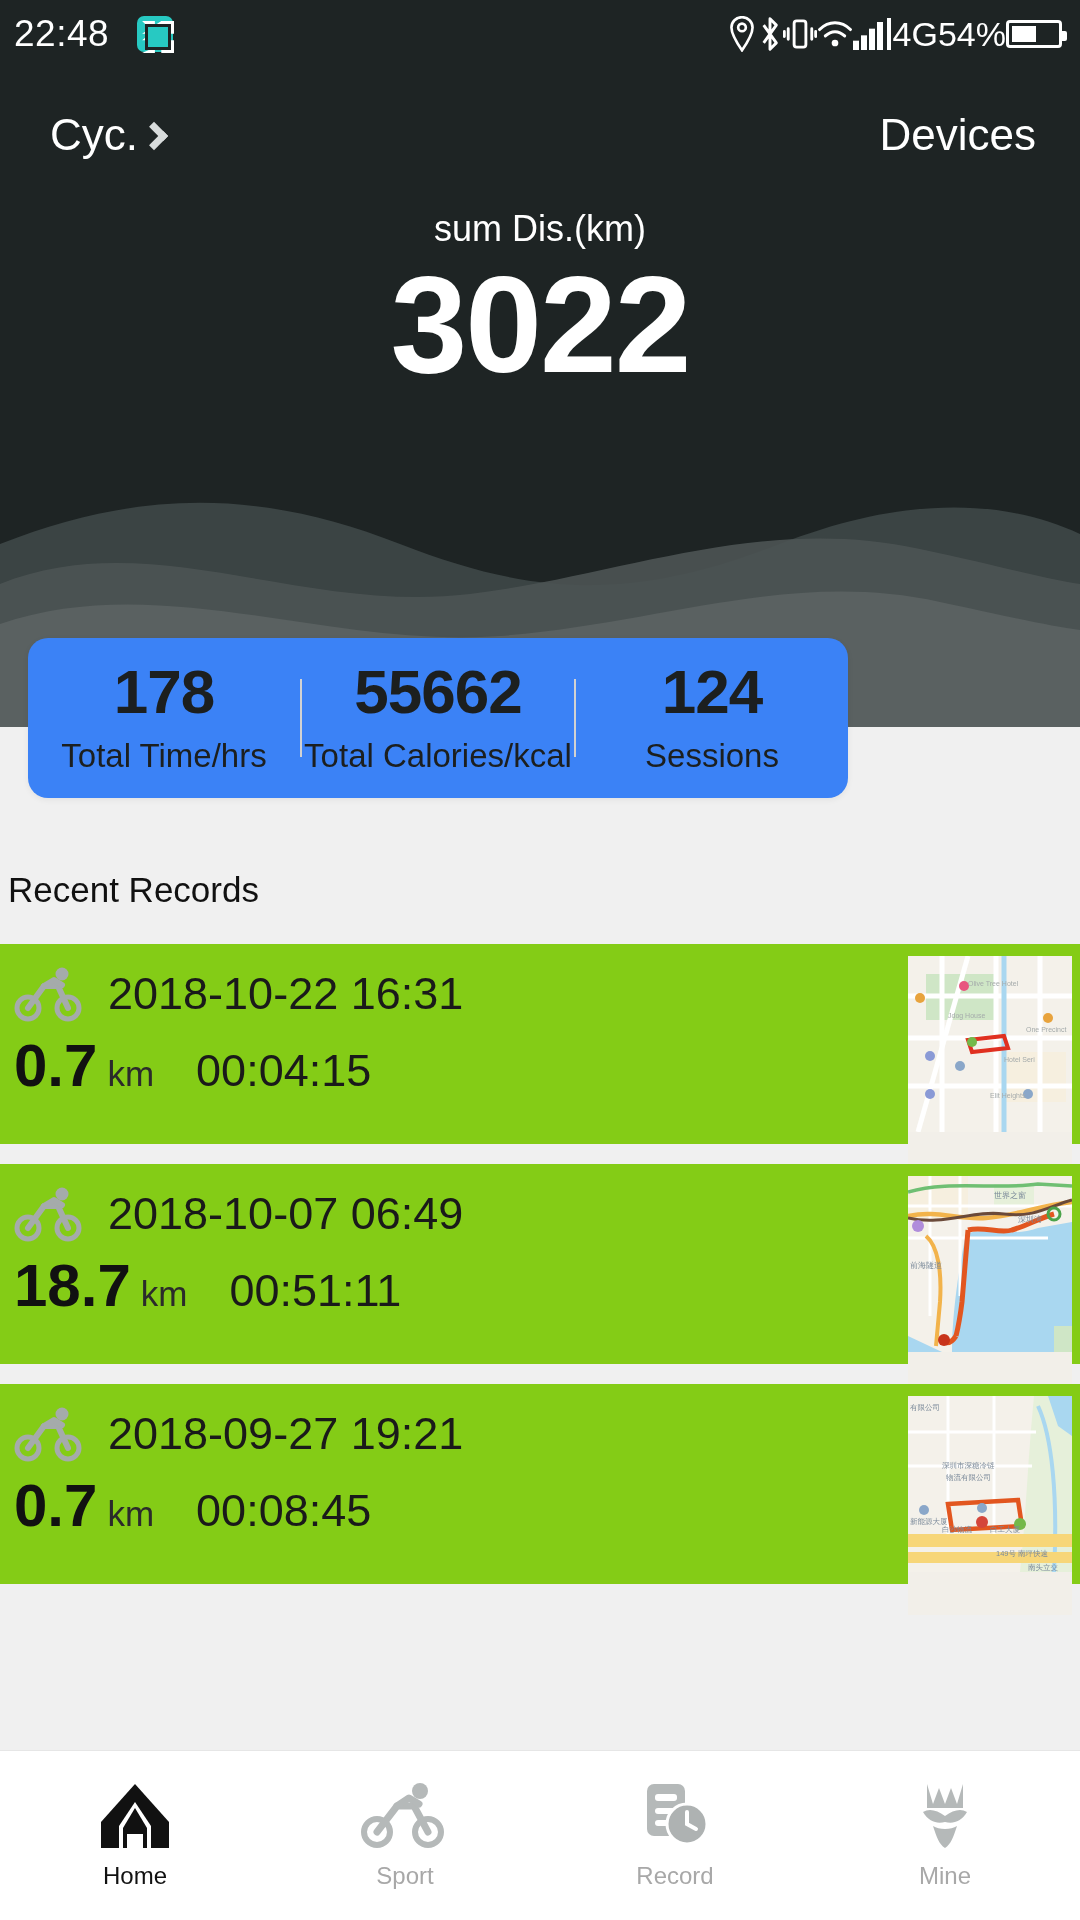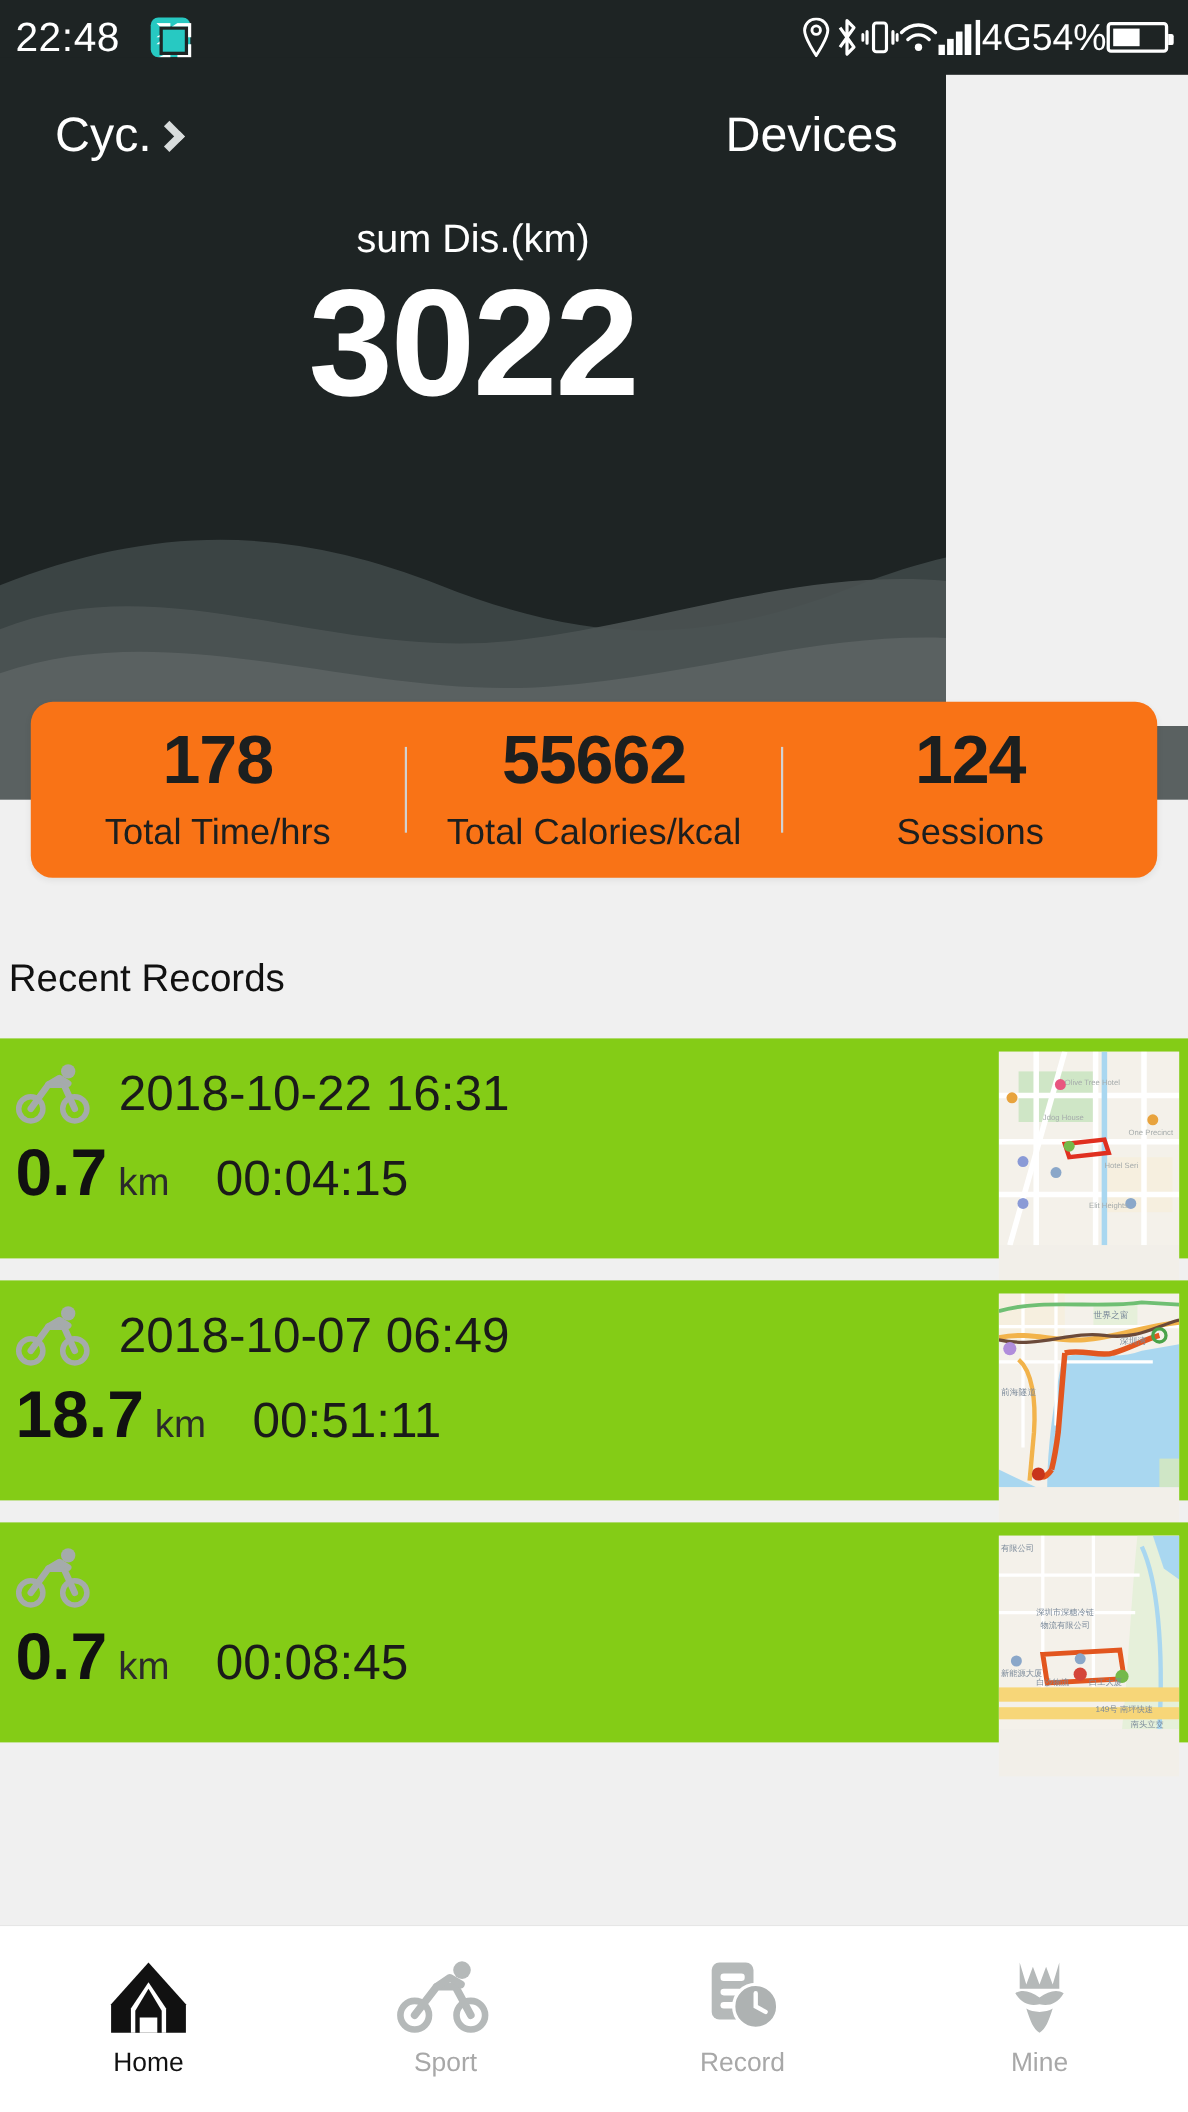--- a/index.html
+++ b/index.html
@@ -44,21 +44,21 @@
     position:relative; display:flex; align-items:center; padding:3px;
   }
   .sb-battery::after{
     content:""; position:absolute; right:-8px; top:8px; width:5px; height:10px;
     background:#fff; border-radius:0 2px 2px 0;
   }
   .sb-battery i{ display:block; height:100%; width:54%; background:#fff; }
 
   
   .hero{
-    position:absolute; top:52px; left:0; width:860px; height:660px;
+    position:absolute; top:64px; left:0; width:1080px; height:660px;
     background:#1e2424; overflow:hidden;
   }
   .hero-top{
     display:flex; align-items:center; justify-content:space-between;
     padding:46px 44px 0 50px;
   }
   .hero-cyc{ display:flex; align-items:center; color:#fff; font-size:44px; }
   .chev{
     width:20px; height:20px; border-right:7px solid #d8dcdc; border-top:7px solid #d8dcdc;
     transform:rotate(45deg); margin-left:6px; margin-top:2px;
@@ -74,22 +74,22 @@
   .waves{ position:absolute; left:0; bottom:0; width:1080px; height:250px; }
 
   
   .greyband{
     position:absolute; top:660px; left:0; width:1080px; height:67px;
     background:#5a6161;
   }
 
   
   .stats-card{
-    position:absolute; top:522px; left:28px; width:1024px; height:163px;
-    background:#f97316; border-radius:20px;
+    position:absolute; top:522px; left:28px; width:820px; height:163px;
+    background:#3b82f6; border-radius:20px;
     display:flex; align-items:center;
     box-shadow:0 2px 6px rgba(0,0,0,.06);
     top:638px; height:160px;
   }
   .stat{ flex:1; text-align:center; position:relative; }
   .stat .v{ font-size:62px; font-weight:bold; color:#1c1f1f; line-height:1; letter-spacing:-1px; }
   .stat .l{ font-size:33px; color:#1c1f1f; margin-top:14px; }
   .divider{ width:2px; height:78px; background:#d2d2d2; }
 
   
@@ -334,20 +334,21 @@
     <div class="rec-row1">
       <span class="bike-ico">
         <svg width="72" height="56" viewBox="0 0 72 56">
             <circle cx="14" cy="42" r="11" fill="none" stroke="#a5abab" stroke-width="5"></circle>
             <circle cx="54" cy="42" r="11" fill="none" stroke="#a5abab" stroke-width="5"></circle>
             <circle cx="48" cy="8" r="6.5" fill="#a5abab"></circle>
             <path d="M14 42 L30 20 L44 20 L54 42" fill="none" stroke="#a5abab" stroke-width="6" stroke-linejoin="round" stroke-linecap="round"></path>
             <path d="M30 20 L40 14 L48 19" fill="none" stroke="#a5abab" stroke-width="6" stroke-linecap="round" stroke-linejoin="round"></path>
           </svg>
       </span>
+      <span class="rec-date">2018-09-27 19:21</span>
     </div>
     <div class="rec-row2">
       <span class="rec-dist">0.7</span>
       <span class="rec-unit">km</span>
       <span class="rec-dur">00:08:45</span>
     </div>
     <div class="rec-map">
       <svg width="164" height="176" viewBox="0 0 164 176">
         <rect width="164" height="176" fill="#f4f1ea"></rect>
         <path d="M126 0 L164 0 L164 176 L112 176 C118 120 120 60 126 0 Z" fill="#e6f0da"></path>

